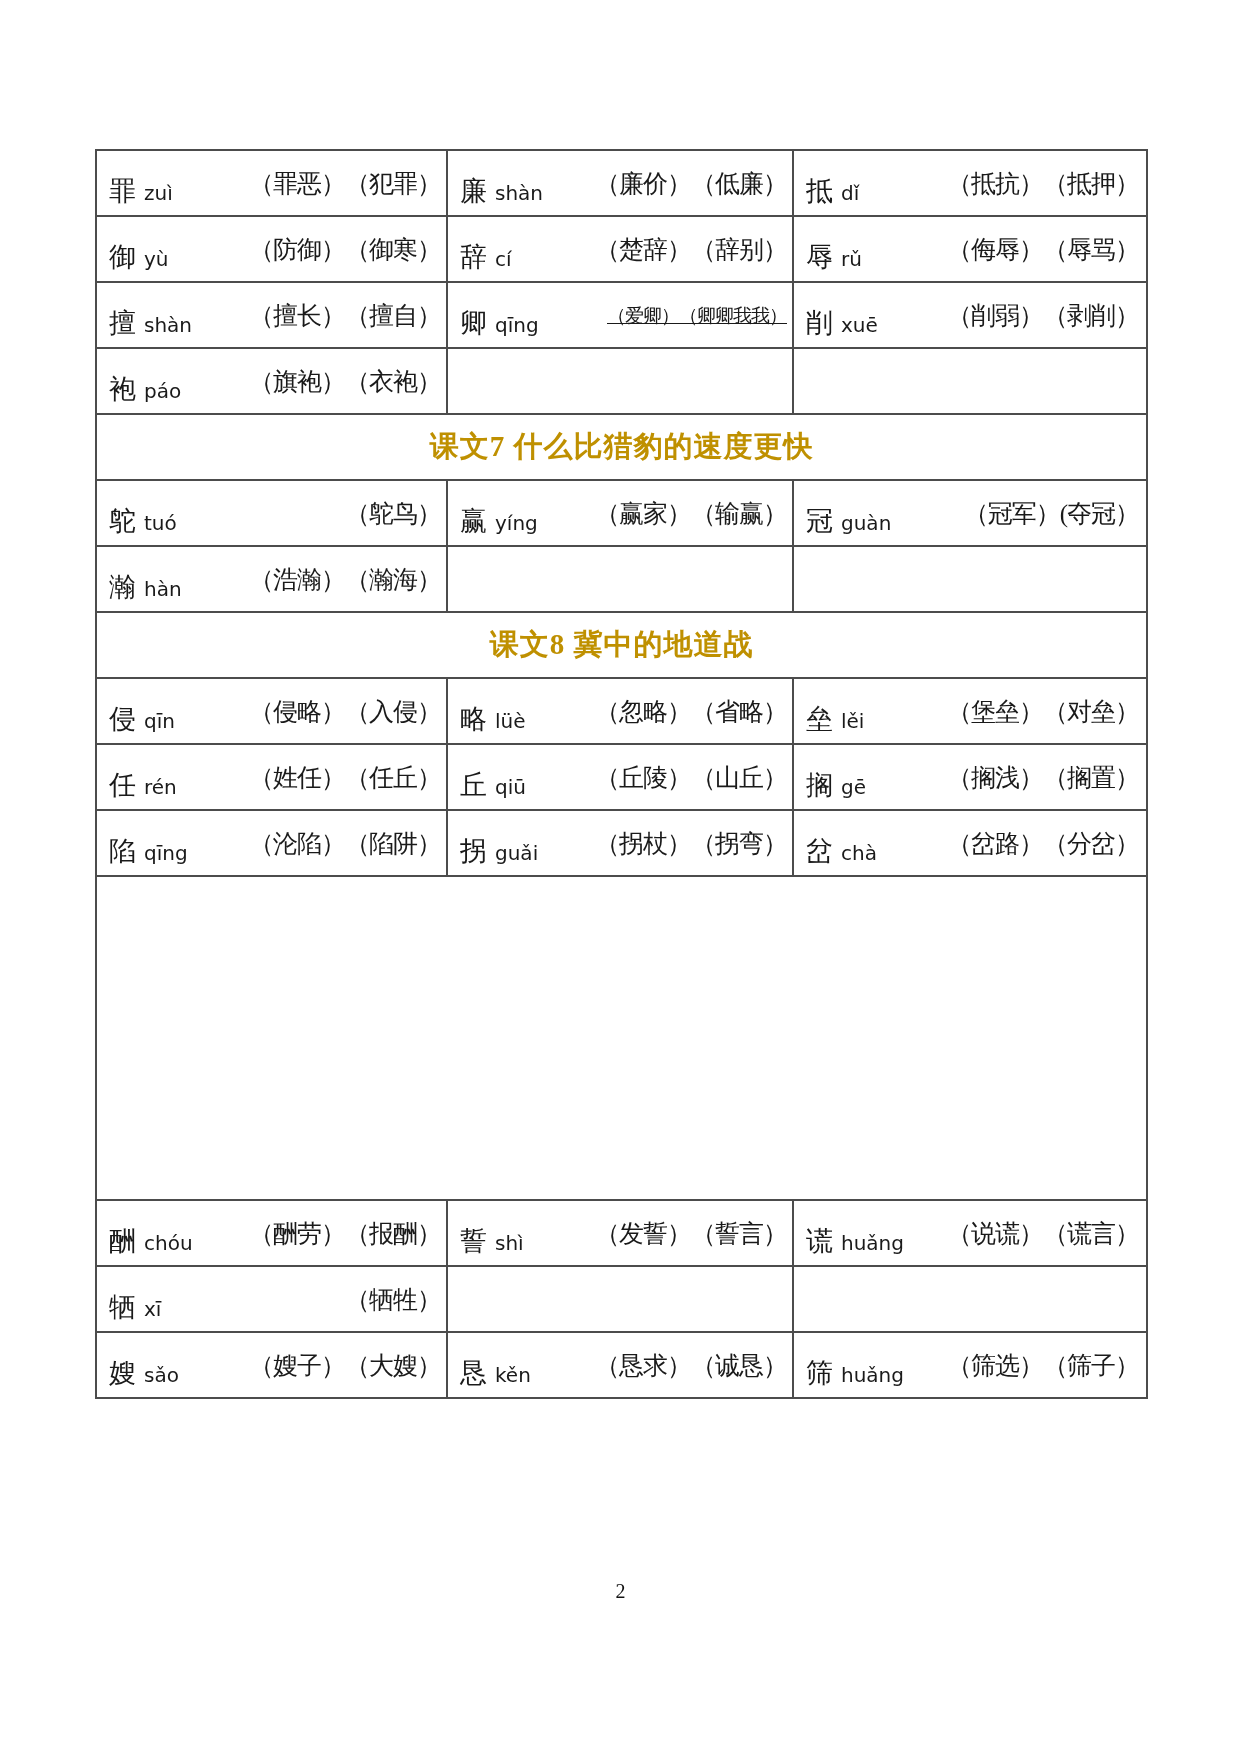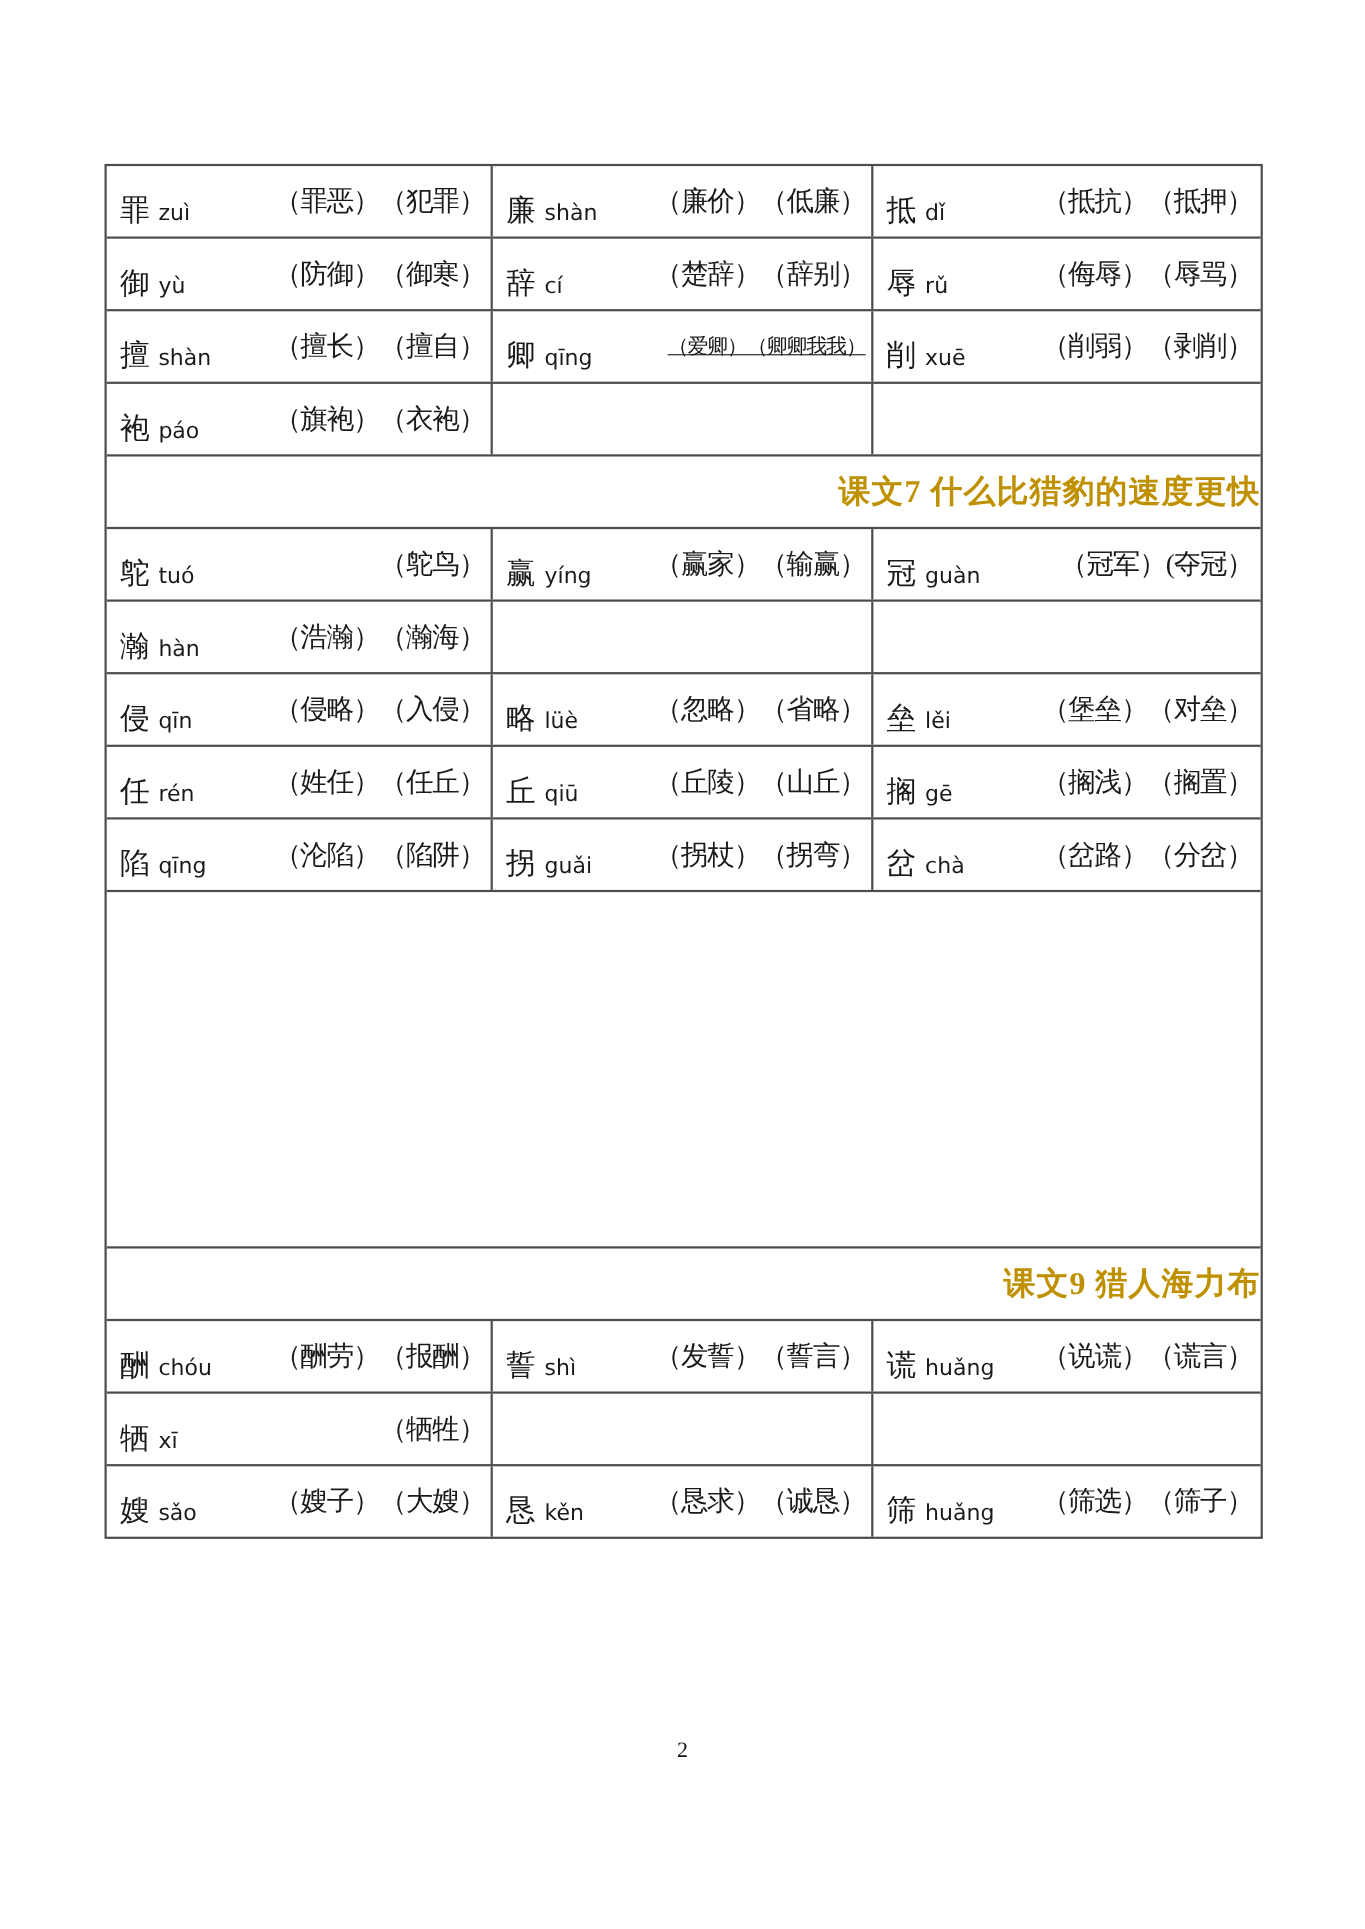--- a/index.html
+++ b/index.html
@@ -28,21 +28,21 @@
     display: grid;
     grid-template-columns: 349px 346px 352px;
   }
   .t-row + .t-row {
     border-top: 2px solid #4c4c4c;
   }
   .t-row.header-row,
   .t-row.spacer-row {
     display: flex;
     align-items: center;
-    justify-content: flex-end;
+    justify-content: center;
   }
   .header-row {
     height: 64px;
   }
   .spacer-row {
     height: 322px;
   }
   .lesson-title {
     color: var(--lesson-color, #BF9000);
     font-weight: bold;
@@ -212,20 +212,23 @@
       <div class="cell">
         <span class="entry-left">
           <span class="hanzi">瀚</span>
           <span class="pinyin">hàn</span>
         </span>
         <span class="words">（浩瀚）（瀚海）</span>
       </div>
       <div class="cell empty"></div>
       <div class="cell empty"></div>
     </div>
+    <div class="t-row header-row">
+      <span class="lesson-title">课文8 冀中的地道战</span>
+    </div>
     <div class="t-row entry-row">
       <div class="cell">
         <span class="entry-left">
           <span class="hanzi">侵</span>
           <span class="pinyin">qīn</span>
         </span>
         <span class="words">（侵略）（入侵）</span>
       </div>
       <div class="cell">
         <span class="entry-left">
@@ -282,23 +285,20 @@
       </div>
       <div class="cell">
         <span class="entry-left">
           <span class="hanzi">岔</span>
           <span class="pinyin">chà</span>
         </span>
         <span class="words">（岔路）（分岔）</span>
       </div>
     </div>
     <div class="t-row spacer-row"></div>
-    <div class="t-row header-row">
-      <span class="lesson-title">课文9 猎人海力布</span>
-    </div>
     <div class="t-row entry-row">
       <div class="cell">
         <span class="entry-left">
           <span class="hanzi">酬</span>
           <span class="pinyin">chóu</span>
         </span>
         <span class="words">（酬劳）（报酬）</span>
       </div>
       <div class="cell">
         <span class="entry-left">

